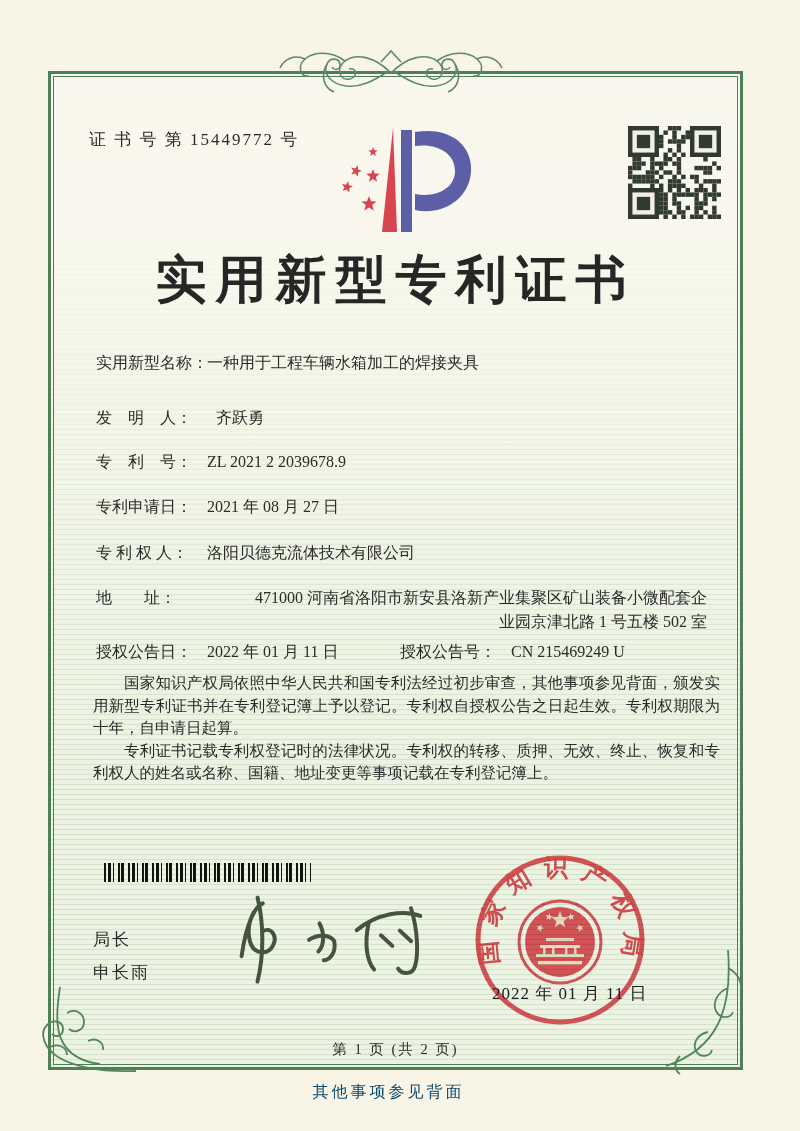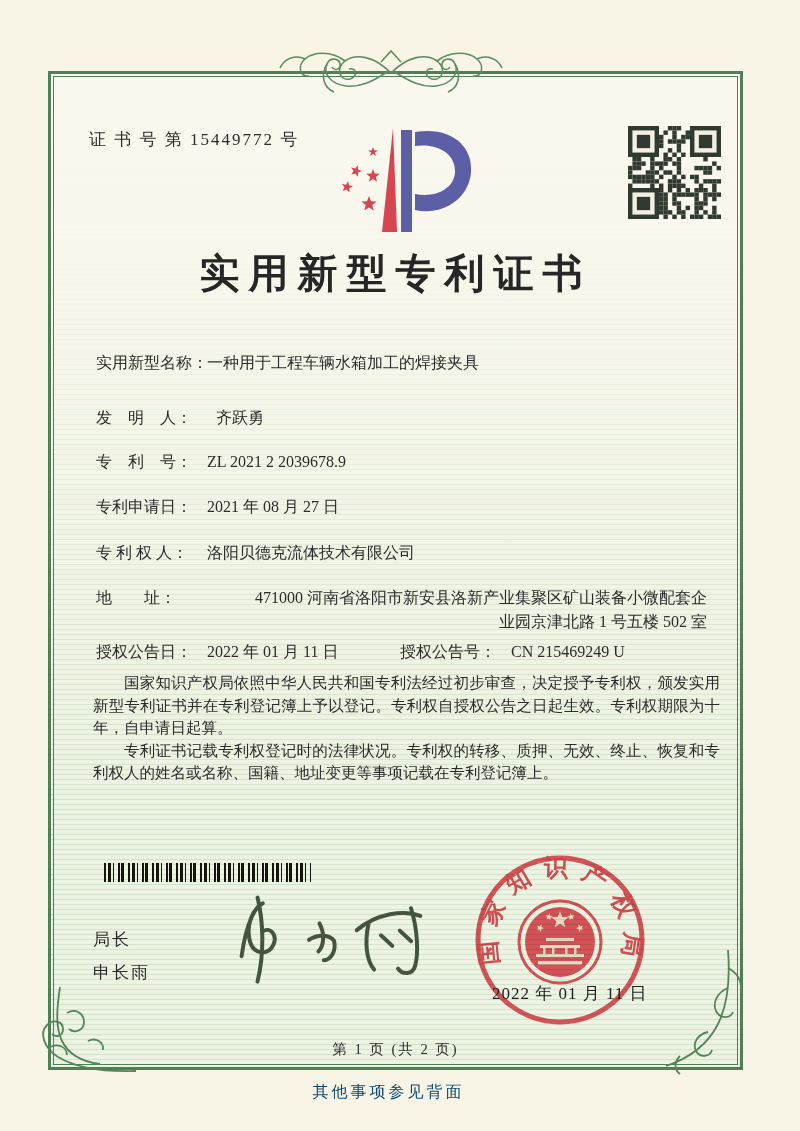--- a/index.html
+++ b/index.html
@@ -10,21 +10,21 @@
   .frame{position:absolute;left:48px;top:71px;width:695px;height:999px;box-sizing:border-box;
          border:3px solid #4f7f55;
          background:
            linear-gradient(180deg, rgba(250,248,238,1) 0%, rgba(250,248,238,.92) 16%,
              rgba(247,247,234,.55) 38%, rgba(244,246,230,.18) 58%, rgba(244,246,230,0) 72%),
            repeating-linear-gradient(180deg, rgba(110,160,110,.20) 0 1px, rgba(0,0,0,0) 1px 5px),
            #edf3e3;}
   .frame-inner{position:absolute;inset:2px;border:1px solid #4f7f55;pointer-events:none;}
   .abs{position:absolute;}
   .cert-no{left:38px;top:54px;font-size:17px;letter-spacing:2px;}
-  .title{left:0;top:172px;width:100%;text-align:center;font-size:40px;font-weight:600;
+  .title{left:0;top:172px;width:100%;text-align:center;font-size:51px;font-weight:600;
          letter-spacing:9px;color:#262626;}
   .row{left:45px;display:flex;font-size:16px;line-height:24px;}
   .lab{width:111px;flex:0 0 111px;white-space:nowrap;}
   .val{max-width:470px;}
   .val.addr{width:452px;text-align:right;}
   .grp2{position:absolute;left:304px;top:0;display:flex;}
   .grp2 .lab{width:111px;flex:0 0 111px;}
   .paras{left:42px;top:598px;width:627px;font-size:15.5px;line-height:22.5px;text-align:justify;}
   .paras p{margin:0;text-indent:2em;}
   .barcode{left:53px;top:789px;width:207px;height:19px;
@@ -257,21 +257,21 @@
     <div class="abs row" style="top:566px;width:600px;">
       <span class="lab">授权公告日：</span>
       <span class="val">2022 年 01 月 11 日</span>
       <span class="grp2">
         <span class="lab">授权公告号：</span>
         <span class="val">CN 215469249 U</span>
       </span>
     </div>
 
     <div class="abs paras">
-      <p>国家知识产权局依照中华人民共和国专利法经过初步审查，决定授予专利权，颁发实用新型专利证书并在专利登记簿上予以登记。专利权自授权公告之日起生效。专利权期限为十年，自申请日起算。</p>
+      <p>国家知识产权局依照中华人民共和国专利法经过初步审查，其他事项参见背面，颁发实用新型专利证书并在专利登记簿上予以登记。专利权自授权公告之日起生效。专利权期限为十年，自申请日起算。</p>
       <p>专利证书记载专利权登记时的法律状况。专利权的转移、质押、无效、终止、恢复和专利权人的姓名或名称、国籍、地址变更等事项记载在专利登记簿上。</p>
     </div>
 
     <div class="abs barcode"></div>
 
     <div class="abs officer" style="top:854px;">局长</div>
     <div class="abs officer" style="top:887px;">申长雨</div>
 
     <div class="abs sig">
       <svg width="218" height="100" viewBox="0 0 218 98" style="transform:rotate(-2deg);">

